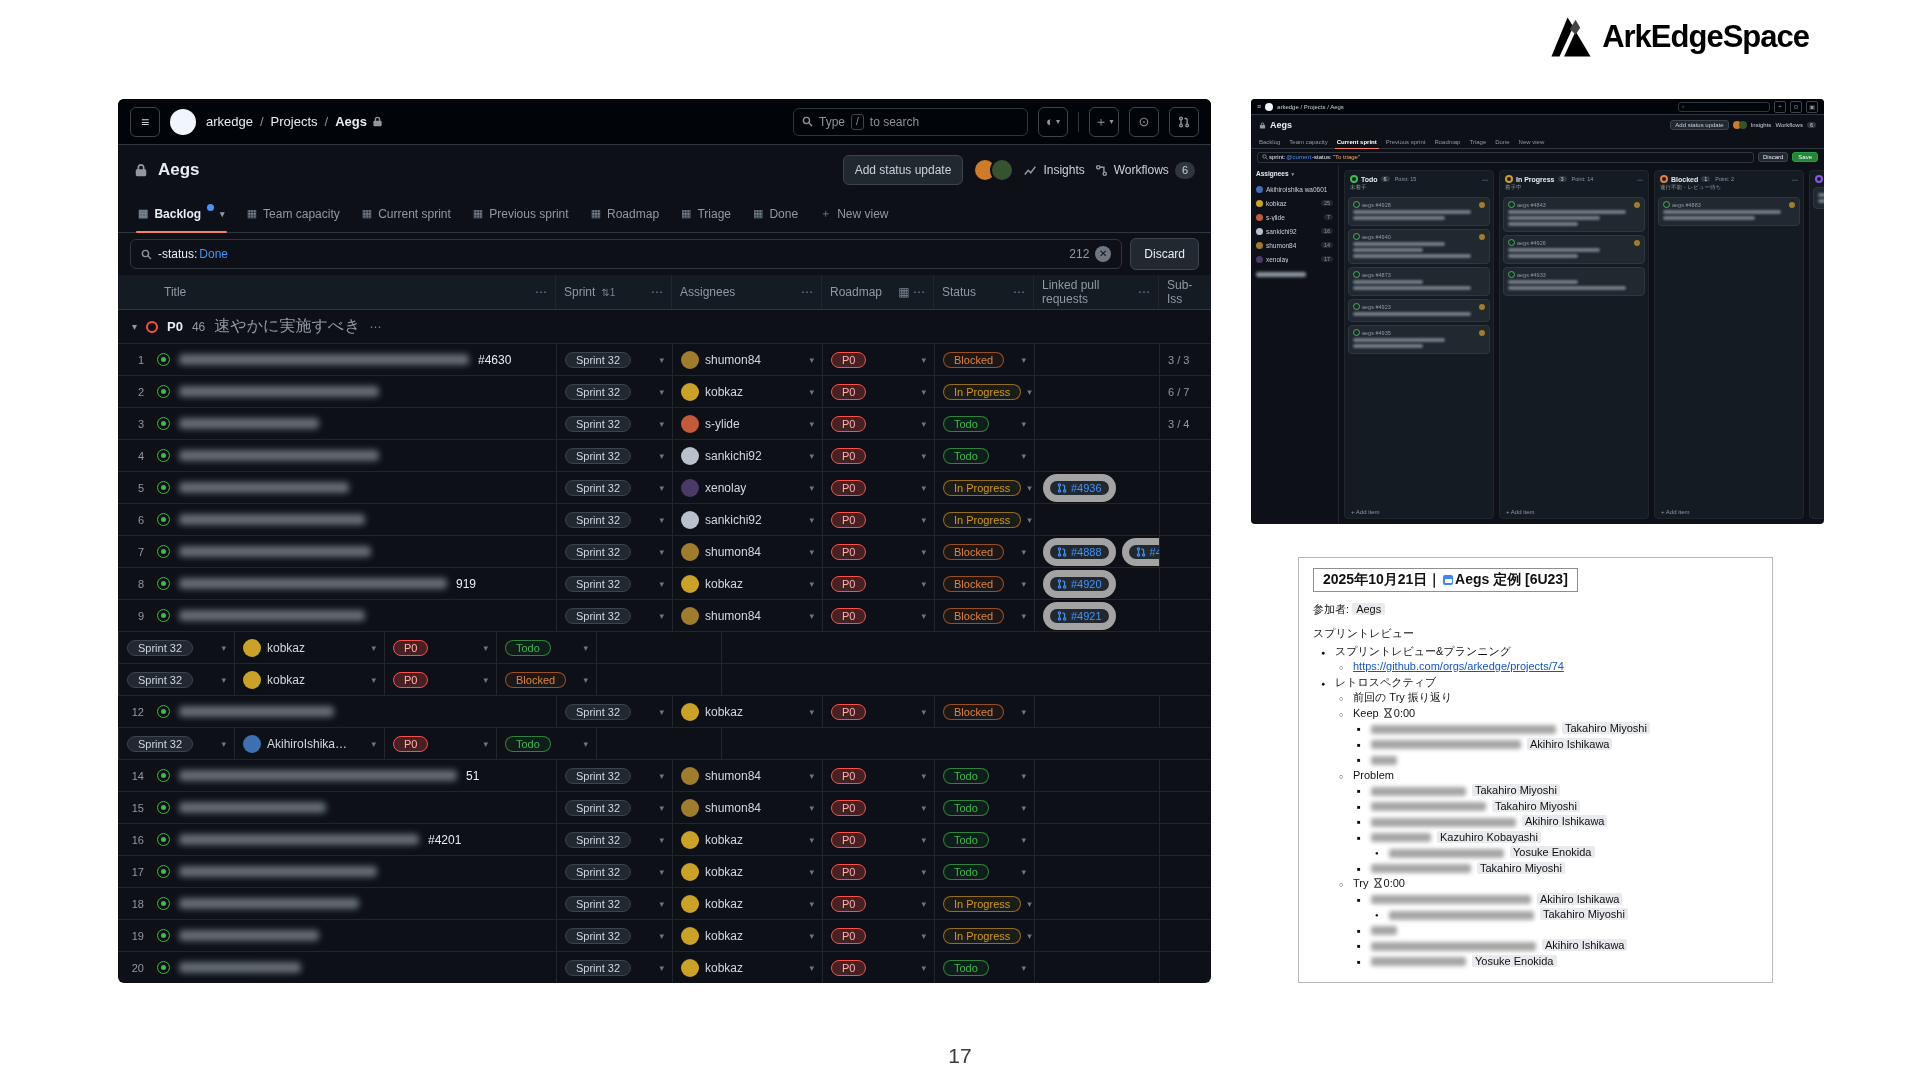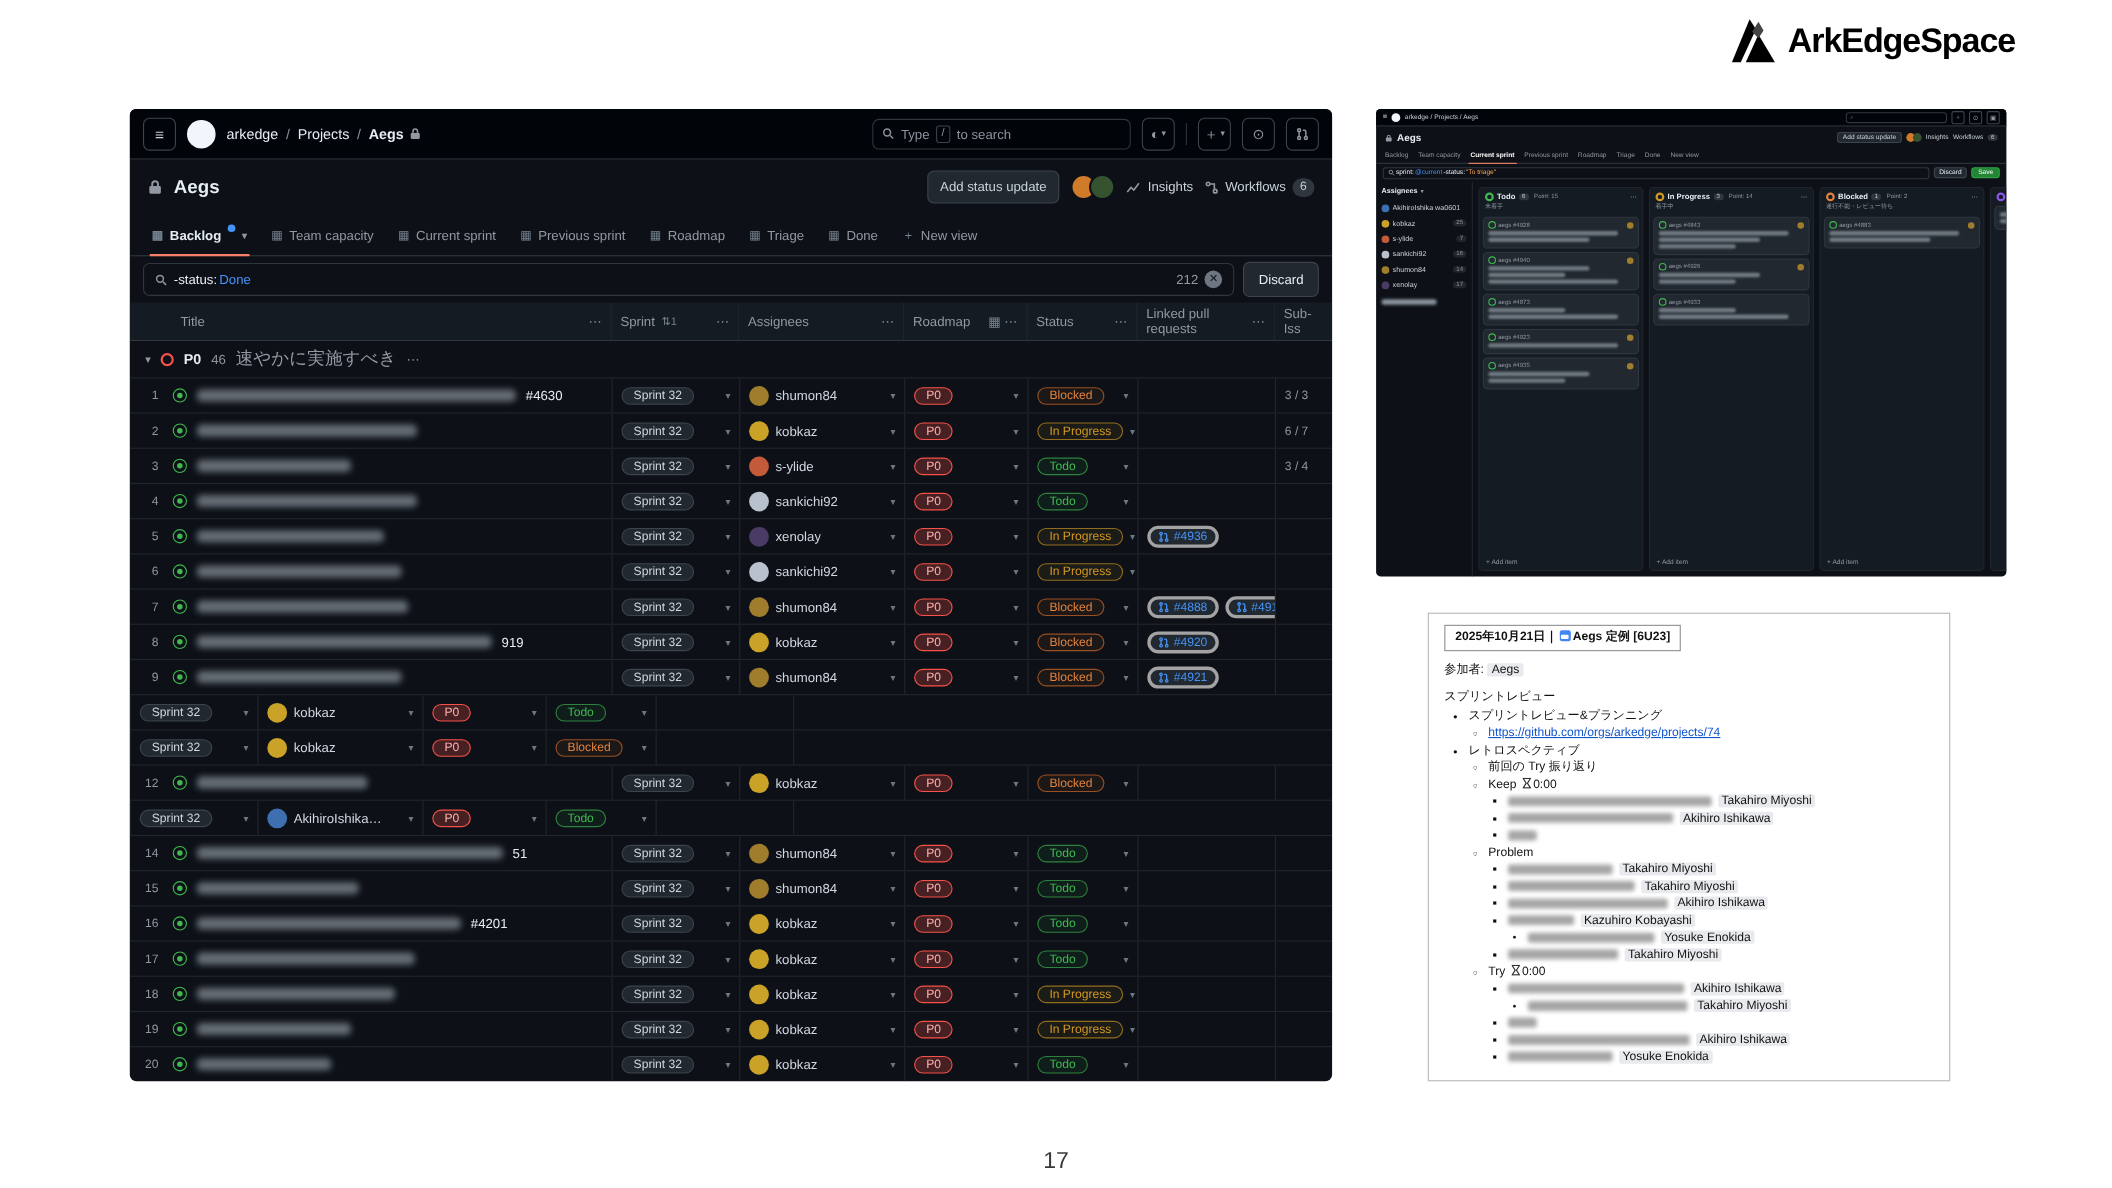--- a/index.html
+++ b/index.html
@@ -1,19 +1,19 @@
 <!DOCTYPE html>
 <html><head>
 <meta charset="utf-8">
 <style>
   html,body{margin:0;padding:0;}
   body{width:1920px;height:1080px;background:#ffffff;font-family:"Liberation Sans",sans-serif;position:relative;overflow:hidden;}
 
   
-  .logo{position:absolute;top:14px;right:88px;display:flex;align-items:center;gap:8px;}
+  .logo{position:absolute;top:14px;right:111px;display:flex;align-items:center;gap:8px;}
   .logo-text{font-size:31px;font-weight:800;color:#000;letter-spacing:-1px;}
   .page-num{position:absolute;left:0;right:0;bottom:12px;text-align:center;font-size:21px;color:#3a3a3a;}
 
   
   .main-shot{position:absolute;left:118px;top:99px;width:1093px;height:884px;background:#0d1117;border-radius:6px;overflow:hidden;color:#e6edf3;font-size:12px;}
   .gh-header{height:46px;background:#010409;border-bottom:1px solid #30363d;display:flex;align-items:center;padding:0 12px;gap:10px;box-sizing:border-box;}
   .hamburger{width:28px;height:28px;border:1px solid #3d444d;border-radius:6px;display:flex;align-items:center;justify-content:center;color:#c9d1d9;font-size:14px;background:transparent;flex:none;}
   .gh-mark{width:26px;height:26px;background:#f0f6fc;border-radius:50%;flex:none;}
   .crumbs{display:flex;align-items:center;gap:7px;font-size:13px;color:#e6edf3;}
   .crumb-sep{color:#8b949e;}
@@ -79,21 +79,21 @@
   .cell{border-left:1px solid #21262d;height:100%;display:flex;align-items:center;padding:0 8px;box-sizing:border-box;gap:6px;overflow:hidden;}
   .sprint-pill{border:1px solid #3d444d;border-radius:999px;padding:1px 10px;font-size:11px;color:#d1d7e0;background:#212830;white-space:nowrap;}
   .cell .caret{margin-left:auto;color:#6e7681;font-size:9px;}
   .avatar{width:18px;height:18px;border-radius:50%;flex:none;}
   .aname{color:#d1d7e0;white-space:nowrap;overflow:hidden;text-overflow:ellipsis;max-width:86px;}
   .pill{border-radius:999px;padding:1px 10px;font-size:11px;border:1px solid;white-space:nowrap;}
   .p0{background:rgba(248,81,73,.25);border-color:#f85149;color:#ffb1ab;}
   .st-todo{color:#3fb950;border-color:rgba(63,185,80,.65);background:rgba(63,185,80,.08);}
   .st-prog{color:#d29922;border-color:rgba(210,153,34,.65);background:rgba(210,153,34,.08);}
   .st-block{color:#e0823d;border-color:rgba(219,109,40,.65);background:rgba(219,109,40,.08);}
-  .pr-chip{display:flex;align-items:center;gap:4px;color:#4493f8;font-size:11px;border:3px solid #a3a3a3;border-radius:999px;padding:1px 7px;background:#212830;white-space:nowrap;}
+  .pr-chip{display:flex;align-items:center;gap:4px;color:#4493f8;font-size:11px;border:7px solid #a3a3a3;border-radius:999px;padding:1px 7px;background:#212830;white-space:nowrap;}
   .sub-cell{color:#9198a1;font-size:11px;}
 
   
   .board-shot{position:absolute;left:1251px;top:99px;width:573px;height:425px;background:#0d1117;border-radius:4px;overflow:hidden;color:#e6edf3;}
   .b-header{height:16px;background:#010409;border-bottom:1px solid #30363d;display:flex;align-items:center;gap:4px;padding:0 6px;font-size:6px;color:#c9d1d9;box-sizing:border-box;}
   .b-mark{width:8px;height:8px;background:#f0f6fc;border-radius:50%;flex:none;}
   .b-search{margin-left:auto;width:92px;height:10px;border:1px solid #30363d;border-radius:3px;color:#8b949e;font-size:5px;display:flex;align-items:center;padding:0 3px;box-sizing:border-box;}
   .b-hicon{width:10px;height:10px;border:1px solid #3d444d;border-radius:2px;color:#9198a1;font-size:6px;display:flex;align-items:center;justify-content:center;flex:none;}
   .b-title{height:20px;display:flex;align-items:center;gap:4px;padding:0 8px;font-size:9px;font-weight:700;box-sizing:border-box;}
   .b-tr{margin-left:auto;display:flex;align-items:center;gap:4px;font-size:6px;color:#c9d1d9;font-weight:400;}
@@ -130,21 +130,21 @@
   .col-cards{flex:1;padding:3px;display:flex;flex-direction:column;gap:3px;overflow:hidden;}
   .b-card{background:#212830;border:1px solid #30363d;border-radius:4px;padding:3px 4px;box-sizing:border-box;}
   .bc-head{display:flex;align-items:center;gap:2px;font-size:5.5px;color:#9198a1;margin-bottom:2px;}
   .bc-dot{width:5px;height:5px;border:1px solid #3fb950;border-radius:50%;flex:none;}
   .bc-av{width:6px;height:6px;border-radius:50%;background:#a07d2c;margin-left:auto;flex:none;}
   .bc-blur{height:4px;background:#8b949e;filter:blur(1px);border-radius:2px;margin:2px 0;opacity:.75;}
   .col-foot{height:13px;display:flex;align-items:center;gap:2px;color:#9198a1;font-size:6px;padding:0 6px;}
 
   
   .notes{position:absolute;left:1298px;top:557px;width:475px;height:426px;background:#fff;border:1px solid #b7b7b7;box-sizing:border-box;padding:10px 14px;font-size:11px;color:#111;overflow:hidden;line-height:15.5px;}
-  .n-titlebox{display:inline-block;border:1px solid #8f8f8f;padding:3px 9px;font-weight:700;font-size:11px;margin-bottom:9px;}
+  .n-titlebox{display:inline-block;border:1px solid #8f8f8f;padding:3px 9px;font-weight:700;font-size:14px;margin-bottom:9px;}
   .cal-ico{display:inline-block;width:10px;height:10px;background:#4285f4;border-radius:2px;position:relative;vertical-align:-1px;margin:0 2px;}
   .cal-ico::after{content:"";position:absolute;left:1.5px;right:1.5px;top:3.5px;height:4px;background:#fff;border-radius:1px;}
   .n-part{margin:1px 0 9px;}
   .nchip{background:#e8eaed;padding:0 4px;border-radius:2px;}
   .n-sec{margin-bottom:2px;}
   .note-li{position:relative;}
   .note-li::before{position:absolute;color:#111;}
   .lv1{padding-left:22px;}  .lv1::before{content:"●";font-size:7px;left:8px;top:1px;}
   .lv2{padding-left:40px;}  .lv2::before{content:"○";font-size:7px;left:26px;top:1px;}
   .lv3{padding-left:58px;}  .lv3::before{content:"■";font-size:6px;left:44px;top:1px;}

